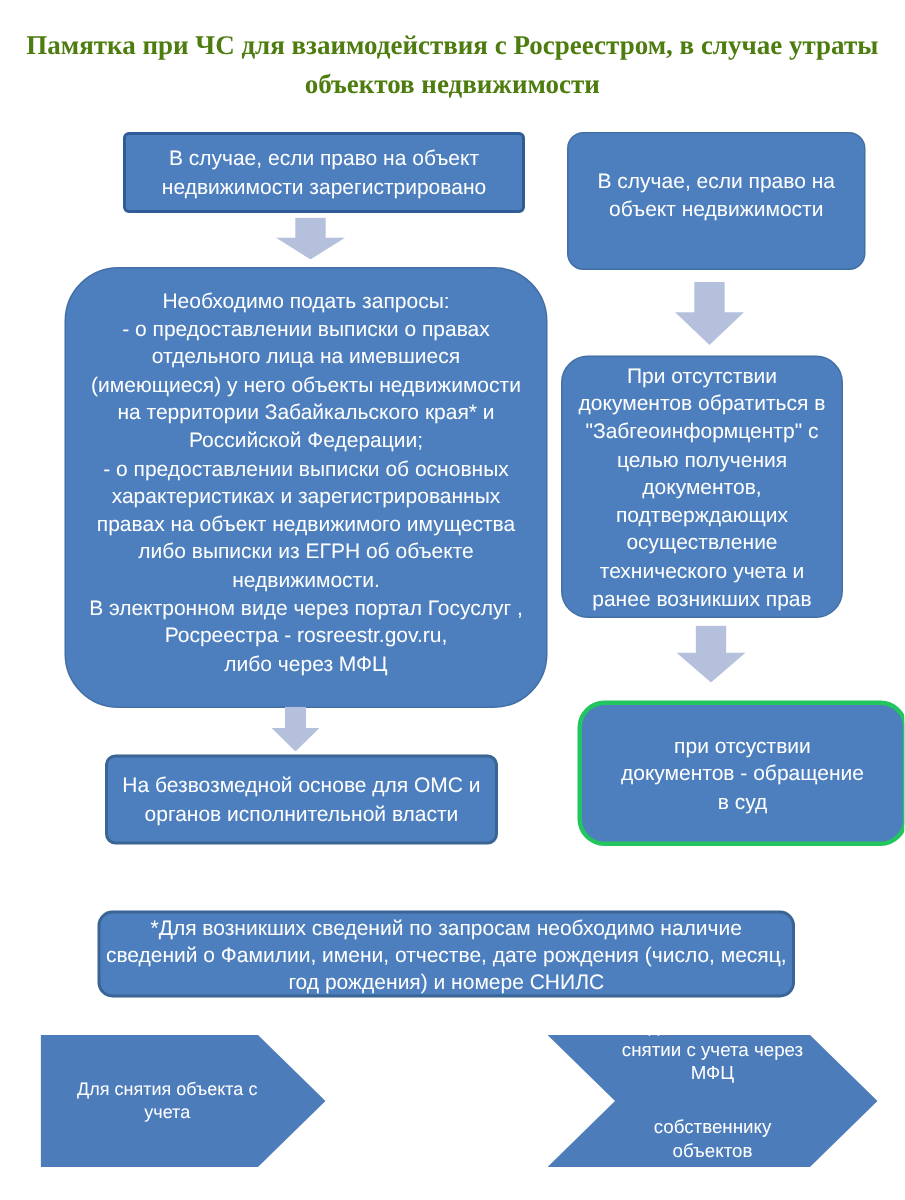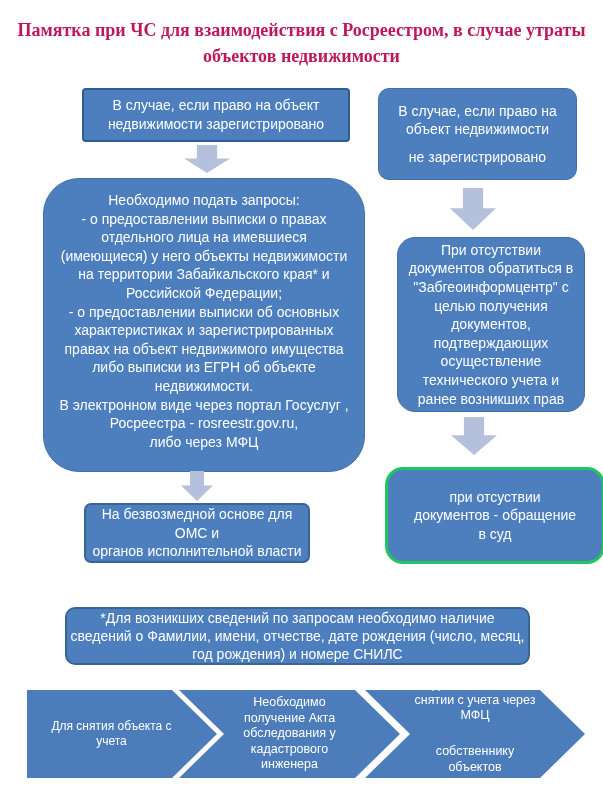--- a/index.html
+++ b/index.html
@@ -15,21 +15,21 @@
   .title {
     position: absolute;
     left: 0; top: 17px;
     width: 603px;
     padding: 0 12px;
     text-align: center;
     font-family: "Liberation Serif", serif;
     font-weight: bold;
     font-size: 18px;
     line-height: 1.45;
-    color: #be185d;
+    color: #4d7c0f;
   }
   .box {
     position: absolute;
     background: #4d7fbe;
     color: #ffffff;
     text-align: center;
     white-space: pre-line;
     display: flex;
     flex-direction: column;
     align-items: center;
@@ -42,30 +42,30 @@
     border: 2px solid #2f5b96; border-radius: 4px;
   }
   .box-lbig {
     left: 43px; top: 178px; width: 322px; height: 294px;
     border-radius: 36px;
     border: 1px solid #426fa5;
     justify-content: flex-start;
     padding: 12px 8px 16px 8px;
   }
   .box-lb {
-    left: 84px; top: 503px; width: 226px; height: 60px;
+    left: 70px; top: 503px; width: 262px; height: 60px;
     border: 2px solid #3a6494; border-radius: 7px;
   }
   .box-rt {
     left: 378px; top: 88px; width: 199px; height: 92px;
     border-radius: 11px; border: 1px solid #426fa5;
   }
   .box-rt .p1 { margin-bottom: 9px; white-space: pre-line; }
   .box-rm {
-    left: 397px; top: 237px; width: 188px; height: 175px;
+    left: 374px; top: 237px; width: 188px; height: 175px;
     border-radius: 18px; border: 1px solid #426fa5;
   }
   .box-rb {
     left: 385px; top: 467px; width: 220px; height: 97px;
     border-radius: 18px; border: 3px solid #22c55e;
   }
   .note {
     left: 65px; top: 607px; width: 465px; height: 58px;
     border-radius: 10px; border: 2px solid #3a6494;
     line-height: 1.3;
@@ -139,21 +139,20 @@
 В электронном виде через портал Госуслуг ,
 Росреестра - rosreestr.gov.ru,
 либо через МФЦ</div>
   <div class="darrow a-l2"></div>
   <div class="box box-lb">На безвозмедной основе для ОМС и
 органов исполнительной власти</div>
 
   <div class="box box-rt">
     <div class="p1">В случае, если право на
 объект недвижимости</div>
-    <div>не зарегистрировано</div>
   </div>
   <div class="darrow a-r1"></div>
   <div class="box box-rm">При отсутствии
 документов обратиться в
 "Забгеоинформцентр" с
 целью получения
 документов,
 подтверждающих
 осуществление
 технического учета и
@@ -162,25 +161,20 @@
   <div class="box box-rb">при отсуствии
 документов - обращение
 в суд</div>
 
   <div class="box note">*Для возникших сведений по запросам необходимо наличие
 сведений о Фамилии, имени, отчестве, дате рождения (число, месяц,
 год рождения) и номере СНИЛС</div>
 
   <div class="chevrons">
     <div class="chev chev-1">Для снятия объекта с учета</div>
-    <div class="chev chev-2">Необходимо
-получение Акта
-обследования у
-кадастрового
-инженера</div>
     <div class="chev chev-3">
       <div class="p1">Подать заявление о
 снятии с учета через
 МФЦ</div>
       <div>собственнику объектов
 недвижимости</div>
     </div>
   </div>
 
 </div>

